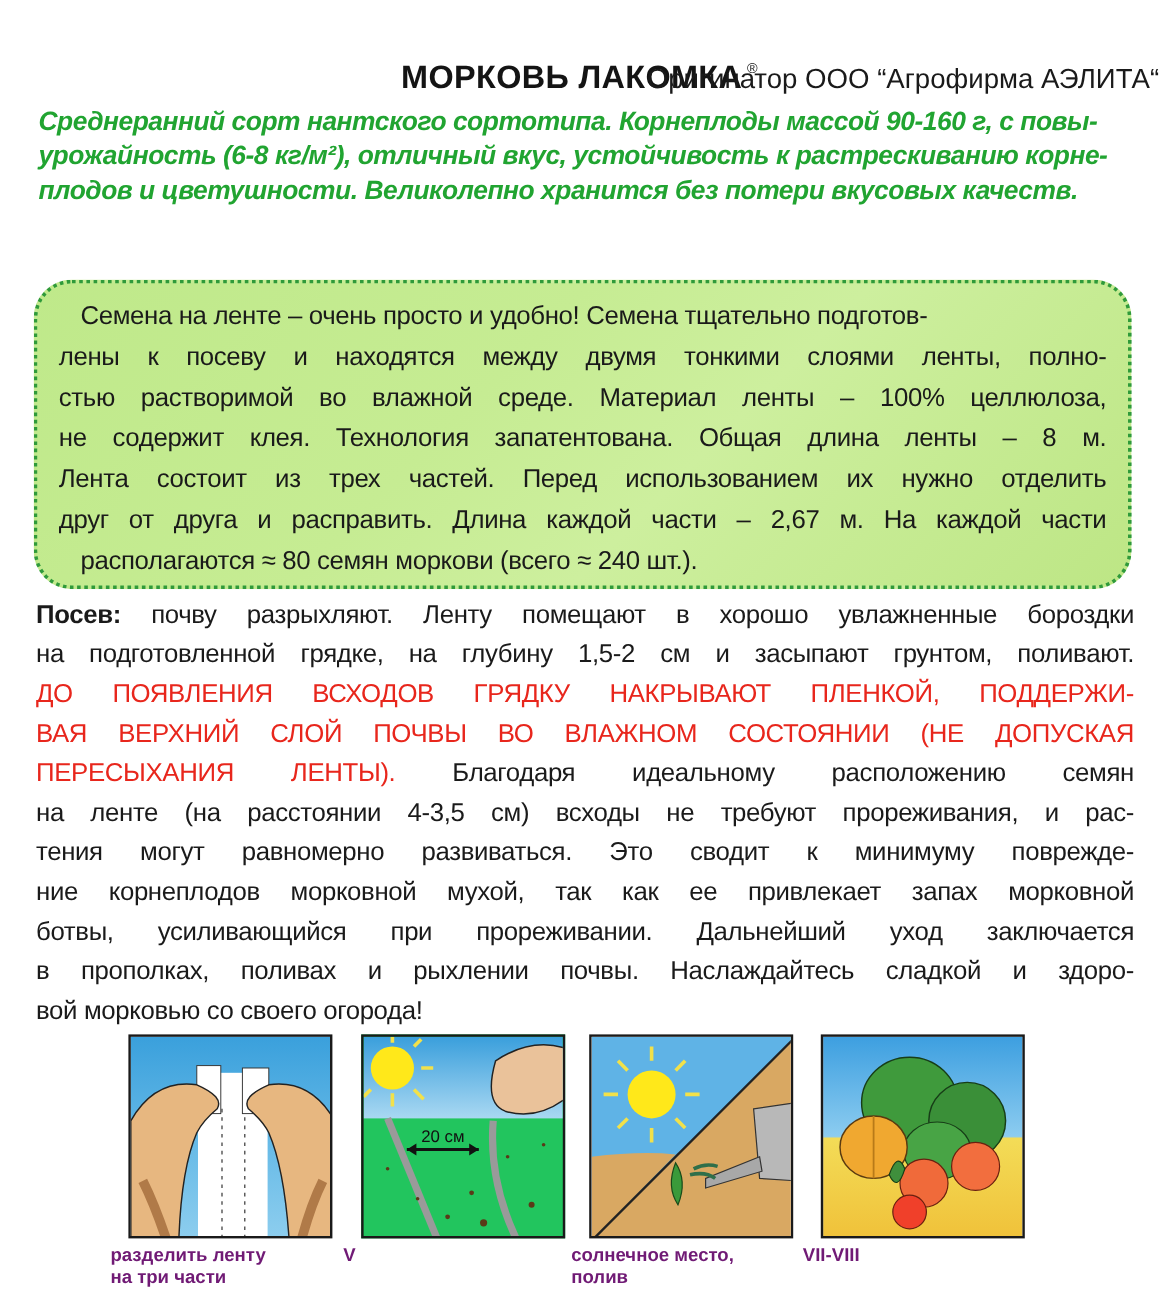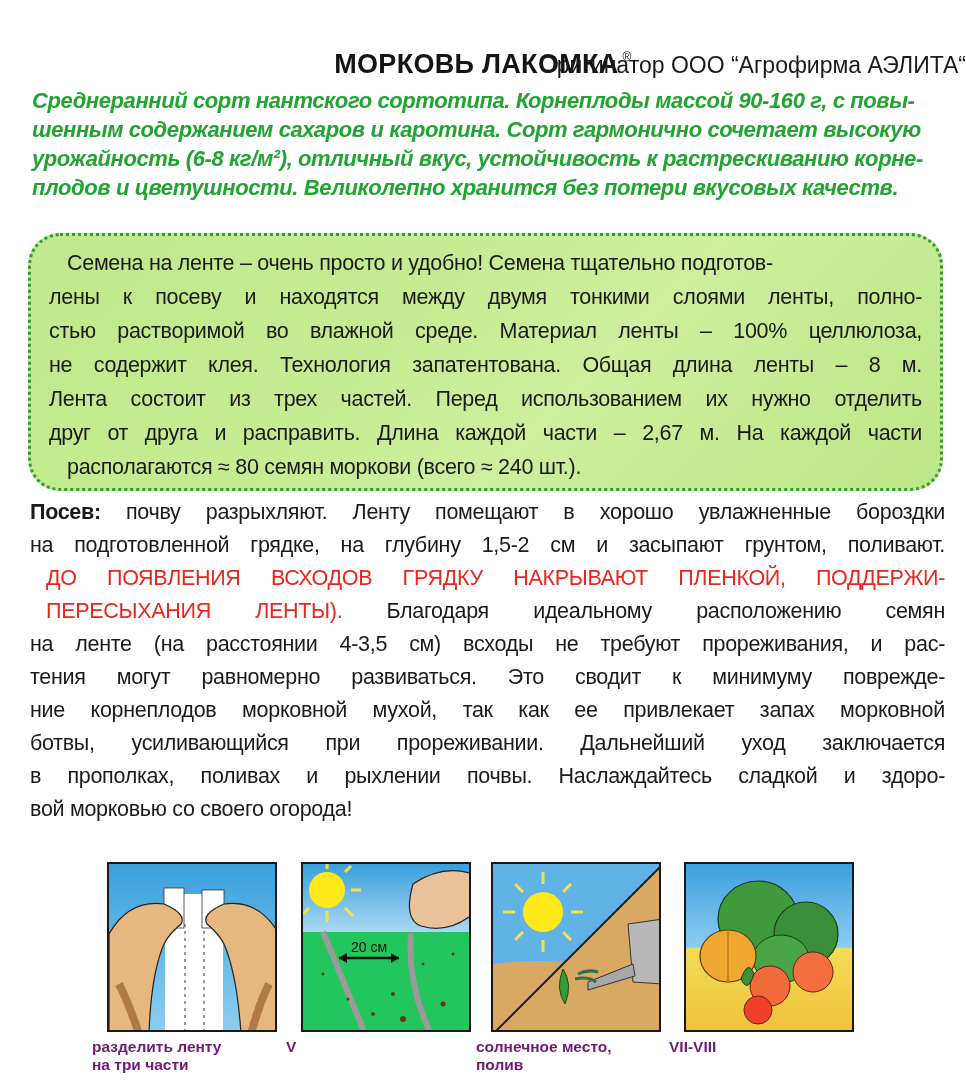--- a/index.html
+++ b/index.html
@@ -37,21 +37,21 @@
   .tape-box .ln.indent { padding-left: 18px; }
   .tape-box .ln.justify { text-align: justify; text-align-last: justify; }
 
   .body-text {
     position: absolute; left: 30px; top: 496px; width: 915px;
     font-size: 21.5px; line-height: 33px; color: #1a1a1a; letter-spacing: -0.3px;
   }
   .body-text .ln { display: block; white-space: nowrap; text-align: justify; text-align-last: justify; }
   .body-text .ln.last { text-align-last: left; }
   .body-text .bold { font-weight: bold; }
-  .body-text .red { color: #e8261c; margin-left: 16px; }
+  .body-text .red { color: #e8261c; }
 
   .panels {
     position: absolute; top: 862px; left: 0; width: 966px; height: 218px;
   }
   .panel {
     position: absolute; top: 0; width: 170px; height: 170px;
     border: 2px solid #1a1a1a; overflow: hidden;
   }
   .caption {
     position: absolute; top: 176px; width: 200px; text-align: left;
@@ -71,39 +71,39 @@
 </head>
 <body>
 
 <div class="title">
   <span>МОРКОВЬ ЛАКОМКА</span><sup>®</sup>
 </div>
 <div class="originator">Оригинатор ООО “Агрофирма АЭЛИТА“</div>
 
 <div class="green-lead">
   <span class="ln">Среднеранний сорт нантского сортотипа. Корнеплоды массой 90-160 г, с повы-</span>
-  <span class="ln">шенным содержанием сахаров и каротина. Сорт гармонично сочетает высокую</span>
   <span class="ln">урожайность (6-8 кг/м²), отличный вкус, устойчивость к растрескиванию корне-</span>
   <span class="ln">плодов и цветушности. Великолепно хранится без потери вкусовых качеств.</span>
 </div>
 
 <div class="tape-box">
   <span class="ln indent">Семена на ленте – очень просто и удобно! Семена тщательно подготов-</span>
   <span class="ln justify">лены к посеву и находятся между двумя тонкими слоями ленты, полно-</span>
   <span class="ln justify">стью растворимой во влажной среде. Материал ленты – 100% целлюлоза,</span>
   <span class="ln justify">не содержит клея. Технология запатентована. Общая длина ленты – 8 м.</span>
   <span class="ln justify">Лента состоит из трех частей. Перед использованием их нужно отделить</span>
   <span class="ln justify">друг от друга и расправить. Длина каждой части – 2,67 м. На каждой части</span>
   <span class="ln indent">располагаются ≈ 80 семян моркови (всего ≈ 240 шт.).</span>
 </div>
 
 <div class="body-text">
   <span class="ln"><span class="bold">Посев:</span><span> почву разрыхляют. Ленту помещают в хорошо увлажненные бороздки</span></span>
   <span class="ln">на подготовленной грядке, на глубину 1,5-2 см и засыпают грунтом, поливают.</span>
   <span class="ln red">ДО ПОЯВЛЕНИЯ ВСХОДОВ ГРЯДКУ НАКРЫВАЮТ ПЛЕНКОЙ, ПОДДЕРЖИ-</span>
+  <span class="ln red">ВАЯ ВЕРХНИЙ СЛОЙ ПОЧВЫ ВО ВЛАЖНОМ СОСТОЯНИИ (НЕ ДОПУСКАЯ</span>
   <span class="ln"><span class="red">ПЕРЕСЫХАНИЯ ЛЕНТЫ).</span><span> Благодаря идеальному расположению семян</span></span>
   <span class="ln">на ленте (на расстоянии 4-3,5 см) всходы не требуют прореживания, и рас-</span>
   <span class="ln">тения могут равномерно развиваться. Это сводит к минимуму поврежде-</span>
   <span class="ln">ние корнеплодов морковной мухой, так как ее привлекает запах морковной</span>
   <span class="ln">ботвы, усиливающийся при прореживании. Дальнейший уход заключается</span>
   <span class="ln">в прополках, поливах и рыхлении почвы. Наслаждайтесь сладкой и здоро-</span>
   <span class="ln last">вой морковью со своего огорода!</span>
 </div>
 
 <div class="panels">

